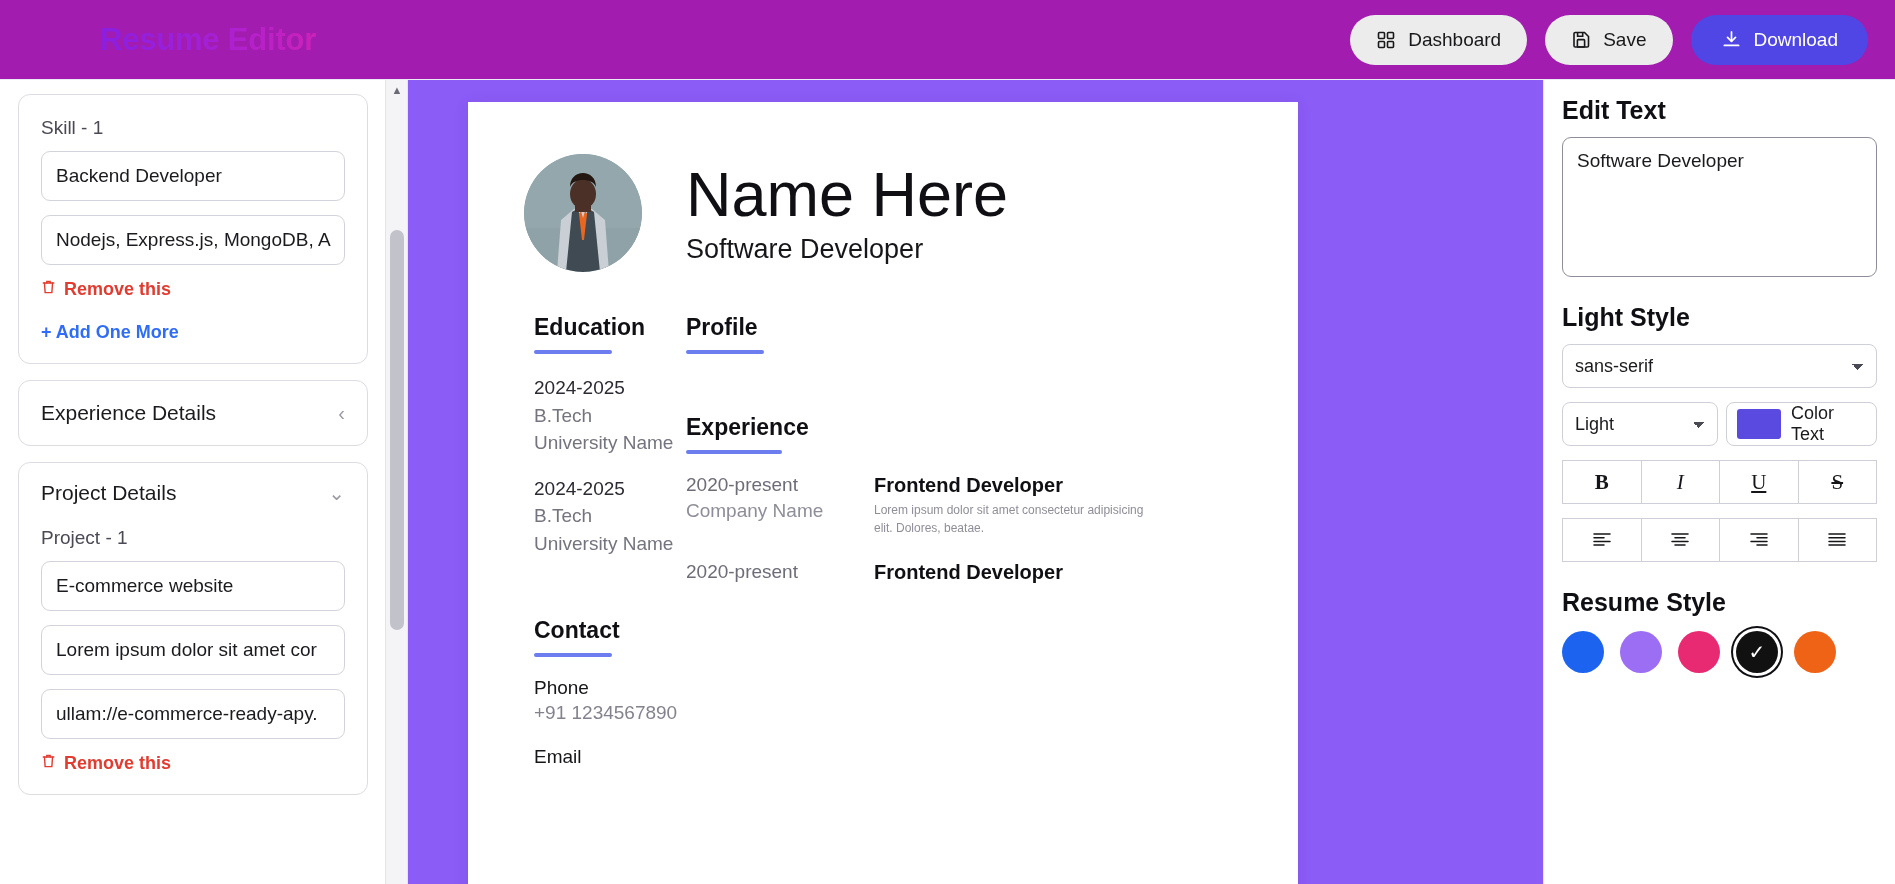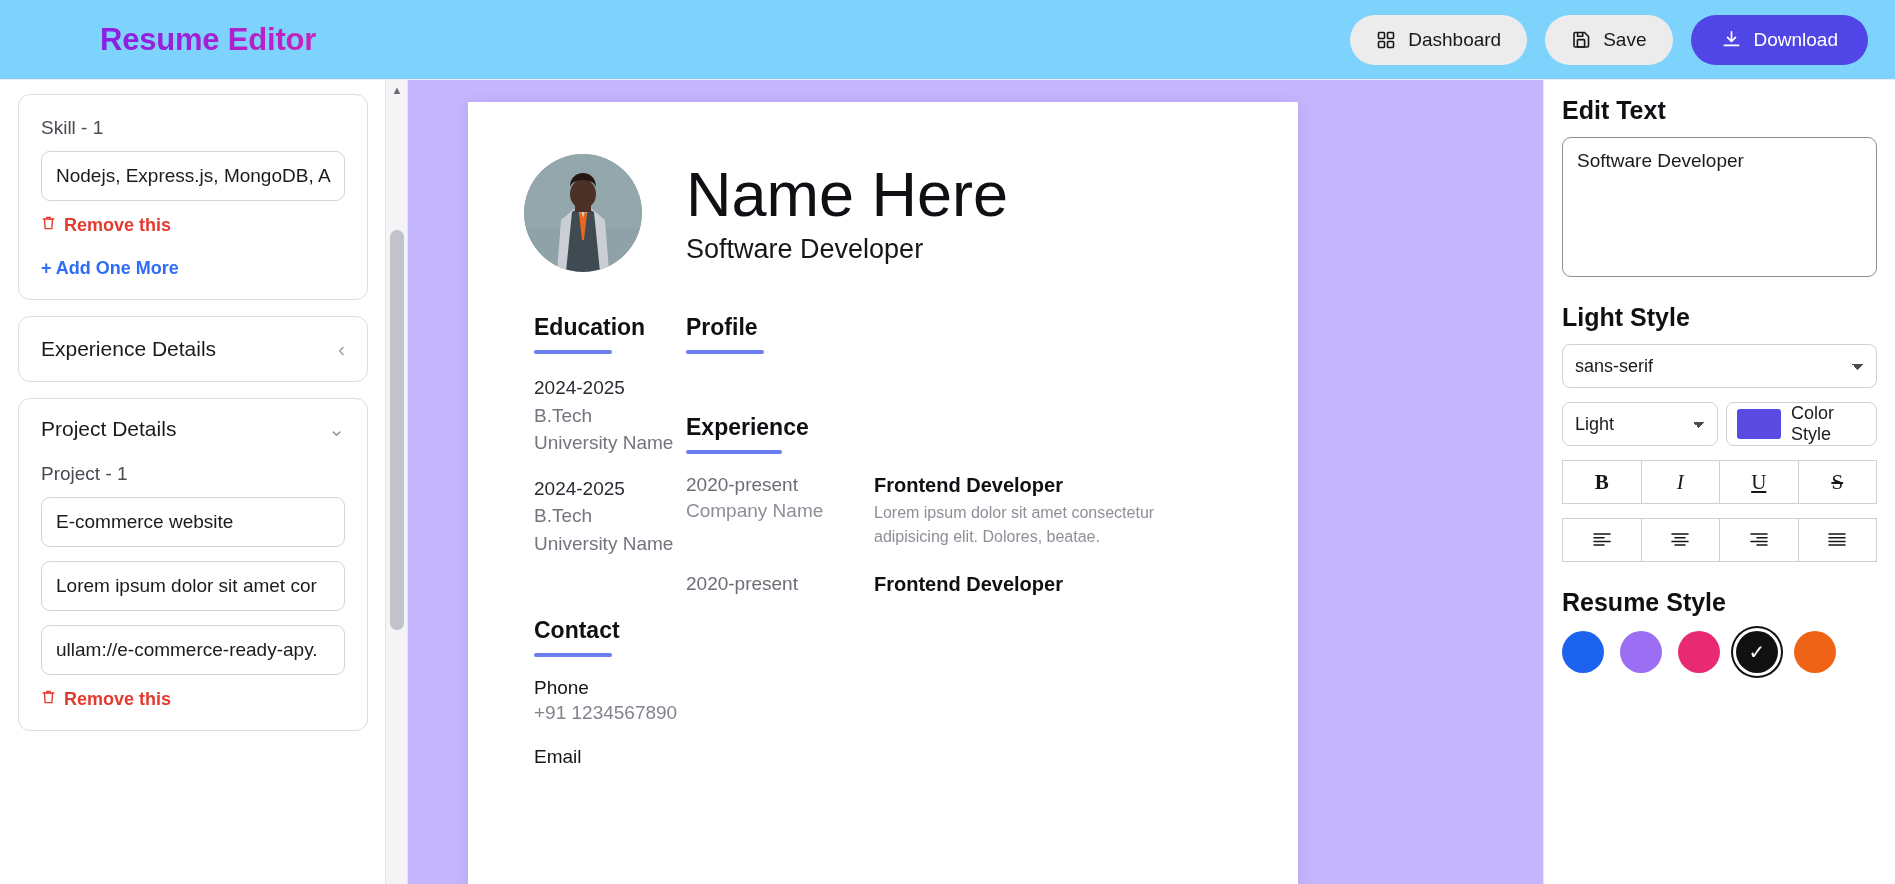--- a/index.html
+++ b/index.html
@@ -7,21 +7,21 @@
     width: 1895px; height: 884px;
     font-family: "Liberation Sans", sans-serif;
     background: #ffffff; overflow: hidden;
   }
   body { position: relative; }
 
   
   .header {
     position: absolute; top: 0; left: 0;
     width: 1895px; height: 80px;
-    background: #7dd3fc;
+    background: #a21caf;
     border-bottom: 1px solid #eceaf2;
     display: flex; align-items: center;
   }
   .brand {
     margin-left: 100px;
     font-size: 31px; font-weight: bold; letter-spacing: -0.2px;
     background: linear-gradient(90deg, #8b1fe0 0%, #a020d8 45%, #cc22b8 100%);
     -webkit-background-clip: text; background-clip: text;
     -webkit-text-fill-color: transparent; color: #a020d8;
   }
@@ -105,21 +105,21 @@
   }
   .sb-arrow.up { top: 0; }
   .sb-thumb {
     position: absolute; left: 4px; top: 150px;
     width: 14px; height: 400px; border-radius: 7px;
     background: #c2c2cb; cursor: pointer;
   }
 
   
   .preview-wrap {
-    flex: 1; height: 804px; background: #c4b5fd;
+    flex: 1; height: 804px; background: #8b5cf6;
     position: relative; overflow: hidden;
   }
   .paper {
     position: absolute; left: 60px; top: 22px;
     width: 830px; height: 860px;
     background: #ffffff;
     box-shadow: 0 2px 14px rgba(60,40,90,0.10);
   }
   .resume-top { display: flex; align-items: center; padding: 52px 0 0 56px; }
   .avatar {
@@ -150,21 +150,21 @@
   .c-label { font-size: 19px; font-weight: normal; color: #16161a; margin-top: 12px; }
   .c-value { font-size: 19px; color: #83838d; margin-top: 3px; }
 
   .profile-text { font-size: 19px; color: #2b2b33; line-height: 1.53; max-width: 470px; }
 
   .exp-row { display: flex; margin-bottom: 24px; }
   .exp-when { width: 188px; flex: none; }
   .exp-date { font-size: 19px; color: #6d6d78; }
   .exp-company { font-size: 19px; color: #8e8e98; margin-top: 4px; }
   .exp-title { font-size: 20px; font-weight: bold; color: #101014; }
-  .exp-desc { font-size: 16px; color: #8e8e98; line-height: 1.5; margin-top: 4px; max-width: 290px; }
+  .exp-desc { font-size: 12px; color: #8e8e98; line-height: 1.5; margin-top: 4px; max-width: 290px; }
 
   
   .rightpanel {
     width: 352px; height: 804px; flex: none;
     background: #ffffff; border-left: 1px solid #e6e6ea;
     padding: 12px 18px 0 18px; overflow: hidden;
   }
   .rp-h { font-size: 25px; font-weight: bold; color: #101014; margin: 4px 0 12px 0; }
   .rp-h.second { margin-top: 22px; }
   .rp-h.third { margin-top: 26px; }
@@ -262,20 +262,21 @@
   </div>
 </div>
 
 <div class="body-area">
 
   <div class="sidebar-wrap">
     <div class="sidebar">
 
       <div class="card">
         <div class="field-label">Skill - 1</div>
+        <div class="inp">Backend Developer</div>
         <div class="inp">Nodejs, Express.js, MongoDB, A</div>
         <div class="remove-link">
           <span>
             <svg width="15" height="16" viewBox="0 0 16 17" fill="none" stroke="#e23b30" stroke-width="1.5" stroke-linecap="round">
               <path d="M2.4 4.3h11.2"></path>
               <path d="M6.2 4.3V2.6h3.6v1.7"></path>
               <path d="M3.7 4.3l.7 10.2h7.2l.7-10.2"></path>
             </svg>
           </span>
           <span>Remove this</span>
@@ -420,21 +421,21 @@
     <select class="sel">
       <option>sans-serif</option>
     </select>
 
     <div class="style-row2">
       <select class="sel small">
         <option>Light</option>
       </select>
       <div class="colorpick">
         <div class="swatch-box"></div>
-        <span class="cp-label">Color Style</span>
+        <span class="cp-label">Color Text</span>
       </div>
     </div>
 
     <div class="fmt-row">
       <button class="fmt-btn" style="font-weight:bold;">B</button>
       <button class="fmt-btn" style="font-style:italic;">I</button>
       <button class="fmt-btn" style="text-decoration:underline;">U</button>
       <button class="fmt-btn" style="text-decoration:line-through;">S</button>
     </div>
 

